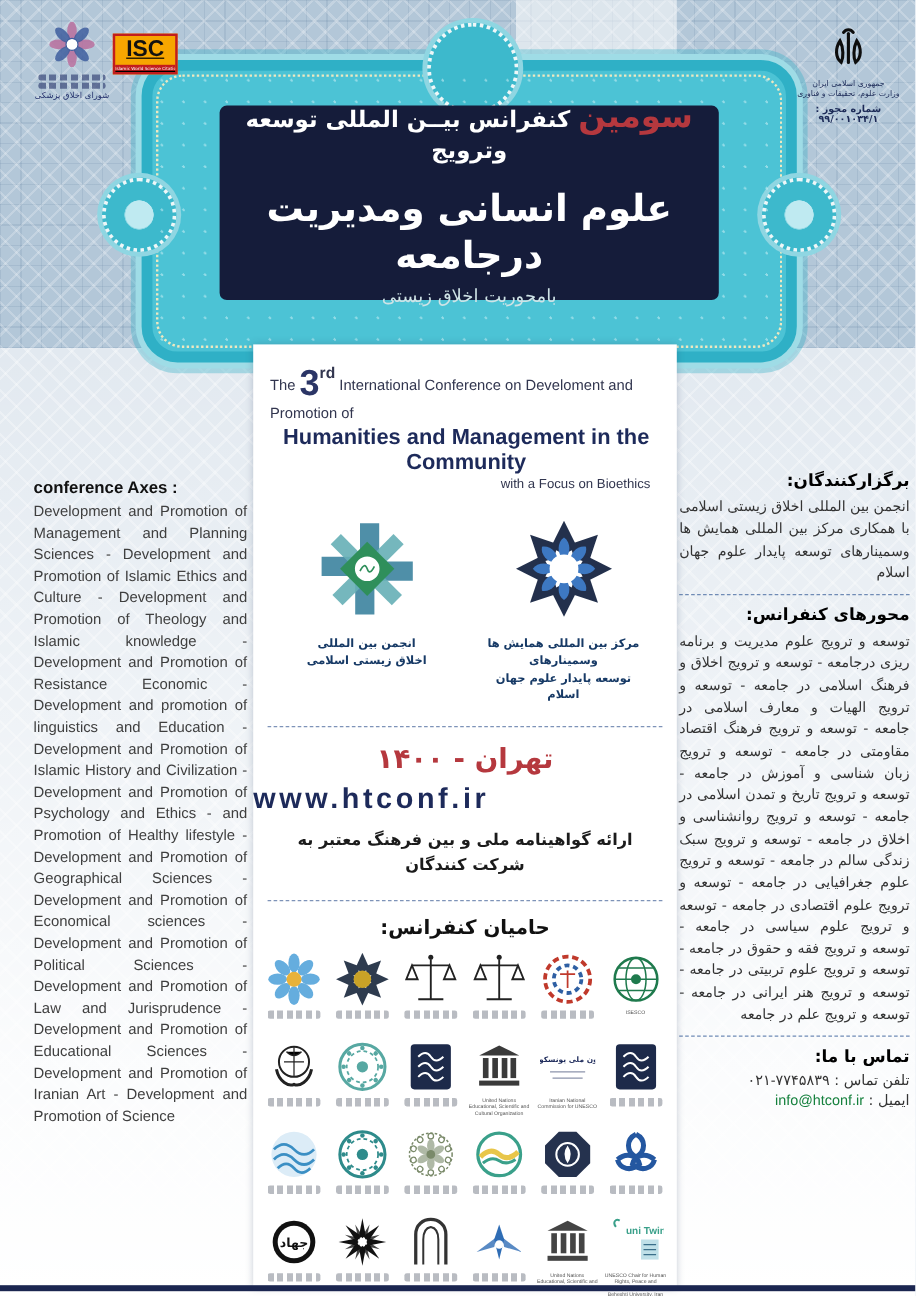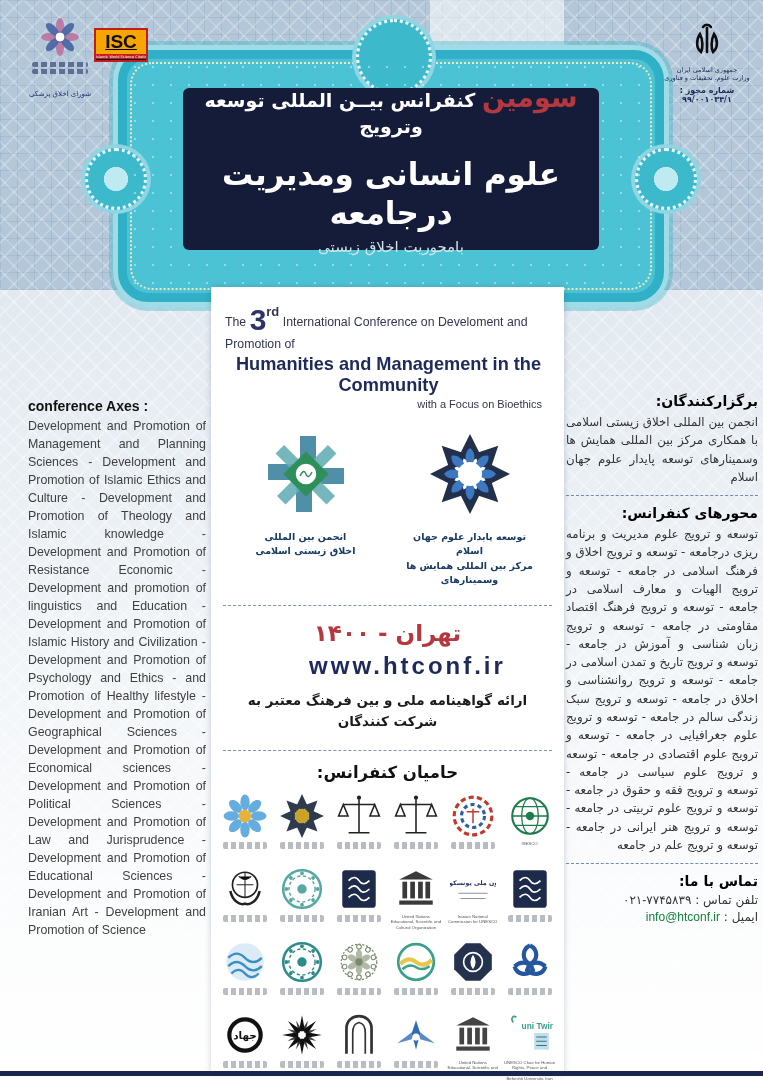--- a/index.html
+++ b/index.html
@@ -35,21 +35,21 @@
 
   .navy-box{position:absolute;left:56px;top:29px;width:416px;height:162px;background:#151c3a;border-radius:6px;z-index:3;
     display:flex;flex-direction:column;align-items:center;justify-content:center;text-align:center;}
   .t-line1{direction:rtl;color:#fff;font-weight:bold;font-size:19px;line-height:1.2;}
   .t-line1 .hl{font-size:27px;font-weight:bold;}
   .t-line2{direction:rtl;color:#fff;font-weight:bold;font-size:31px;line-height:1.25;margin-top:18px;}
   .t-line3{direction:rtl;font-size:15px;margin-top:5px;letter-spacing:1px;}
 
   
   .univ-logo{position:absolute;left:24px;top:18px;width:72px;z-index:2;text-align:center;color:#23306b;}
-  .univ-logo .cap{font-size:7px;margin-top:16px;}
+  .univ-logo .cap{font-size:7px;margin-top:2px;}
   .squig-sm{height:5px;margin:2px 8px;background:repeating-linear-gradient(90deg,#41507f 0 6px,transparent 6px 9px);opacity:.75;border-radius:2px;}
   .isc{position:absolute;left:94px;top:28px;width:50px;z-index:2;border:2px solid #c21d1d;background:#f7a600;text-align:center;text-decoration:underline;}
   .isc .big{font-family:"Liberation Sans",sans-serif;font-weight:bold;font-size:19px;color:#111;line-height:24px;}
   .isc .sub{background:#c21d1d;color:#fff;font-size:3.5px;line-height:6px;white-space:nowrap;overflow:hidden;}
   .gov{position:absolute;left:655px;top:22px;width:104px;z-index:2;text-align:center;color:#1c2a57;}
   .gov .l1{font-size:6.5px;margin-top:2px;}
   .gov .l2{font-size:6.5px;}
   .gov .lic{font-size:8px;font-weight:bold;margin-top:4px;direction:rtl;}
 
   
@@ -73,21 +73,21 @@
   .en-title .ord{font-size:13px;font-weight:bold;vertical-align:10px;}
   .en-title .l2{font-size:18.2px;font-weight:bold;color:#1d2a5a;text-align:center;margin-top:3px;}
   .en-title .l3{font-size:11px;text-align:right;padding-right:10px;margin-top:2px;}
 
   .orgs{display:flex;justify-content:center;gap:34px;margin-top:22px;}
   .org{text-align:center;width:130px;}
   .org .cap{direction:rtl;font-size:9.5px;font-weight:bold;color:#173a66;line-height:1.5;margin-top:10px;}
 
   .card .dash2{border:0;border-top:1.5px dashed #7e93b8;margin:18px 12px 0 12px;}
   .city{direction:rtl;text-align:center;font-size:23px;font-weight:bold;color:#b5383e;margin-top:14px;}
-  .site{font-family:"Liberation Sans",sans-serif;text-align:center;font-size:24px;font-weight:bold;color:#1d2a5a;letter-spacing:3px;margin-top:6px;margin-left:40px;}
+  .site{font-family:"Liberation Sans",sans-serif;text-align:left;font-size:24px;font-weight:bold;color:#1d2a5a;letter-spacing:3px;margin-top:6px;}
   .cert{direction:rtl;text-align:center;font-size:13.5px;font-weight:bold;color:#1b1b1b;line-height:1.55;margin-top:10px;}
   .sp-head{direction:rtl;text-align:center;font-size:16.5px;font-weight:bold;color:#111;margin-top:12px;}
 
   .sp-grid{display:grid;grid-template-columns:repeat(6,1fr);margin:8px 6px 0 6px;}
   .sp{height:70px;display:flex;flex-direction:column;align-items:center;justify-content:flex-start;padding-top:3px;}
   .sp svg{display:block;}
   .squig{width:44px;height:7px;margin-top:3px;border-radius:2px;
     background:repeating-linear-gradient(90deg,#8a8f99 0 5px,transparent 5px 8px);opacity:.6;}
   .spcap{font-family:"Liberation Sans",sans-serif;font-size:4.3px;color:#555;text-align:center;line-height:1.25;margin-top:2px;width:52px;}
 
@@ -230,22 +230,22 @@
               <use href="#pt" transform="rotate(90)"></use>
             <use href="#pt" transform="rotate(135)"></use>
               <use href="#pt" transform="rotate(180)"></use>
             <use href="#pt" transform="rotate(225)"></use>
               <use href="#pt" transform="rotate(270)"></use>
               <use href="#pt" transform="rotate(315)"></use>
             <circle r="12" fill="#fff"></circle>
           </g>
         </svg>
         <div class="cap">
+          <div>مرکز بین المللی همایش ها وسمینارهای</div>
           <div>توسعه پایدار علوم جهان اسلام</div>
-          <div>مرکز بین المللی همایش ها وسمینارهای</div>
         </div>
       </div>
     </div>
 
     <hr class="dash2">
     <div class="city">تهران - ۱۴۰۰</div>
     <div class="site">www.htconf.ir</div>
     <div class="cert">
       <div>ارائه گواهینامه ملی و بین فرهنگ معتبر به</div>
       <div>شرکت کنندگان</div>

